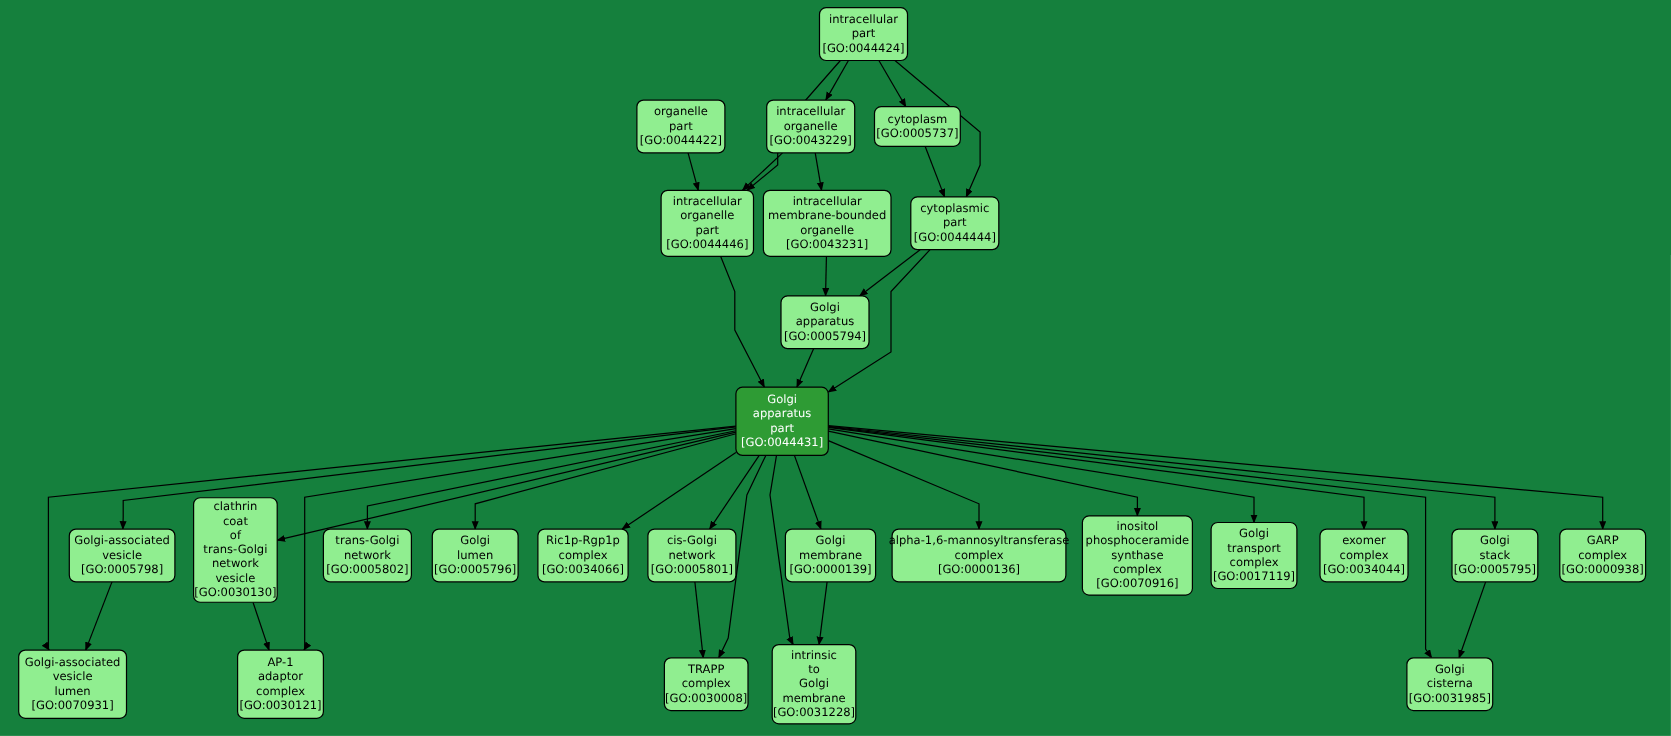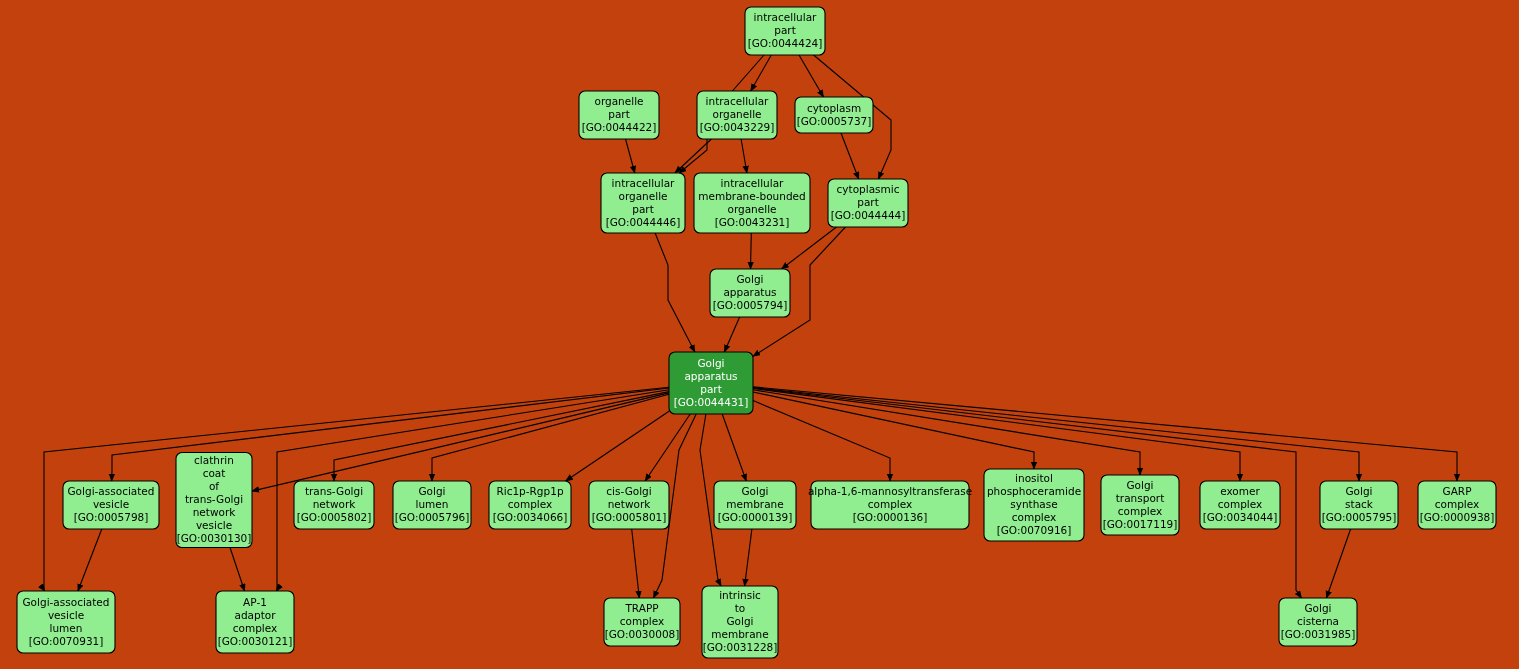--- a/index.html
+++ b/index.html
@@ -4,21 +4,21 @@
 <style>
   html, body {
     margin: 0;
     padding: 0;
     background: #ffffff;
   }
   #canvas-wrap {
     position: relative;
     width: 1519px;
     height: 669px;
-    background: #c2410c;
+    background: #15803d;
     overflow: hidden;
     font-family: "DejaVu Sans", sans-serif;
   }
   svg#graph {
     position: absolute;
     left: 0;
     top: 0;
     width: 1519px;
     height: 669px;
   }

